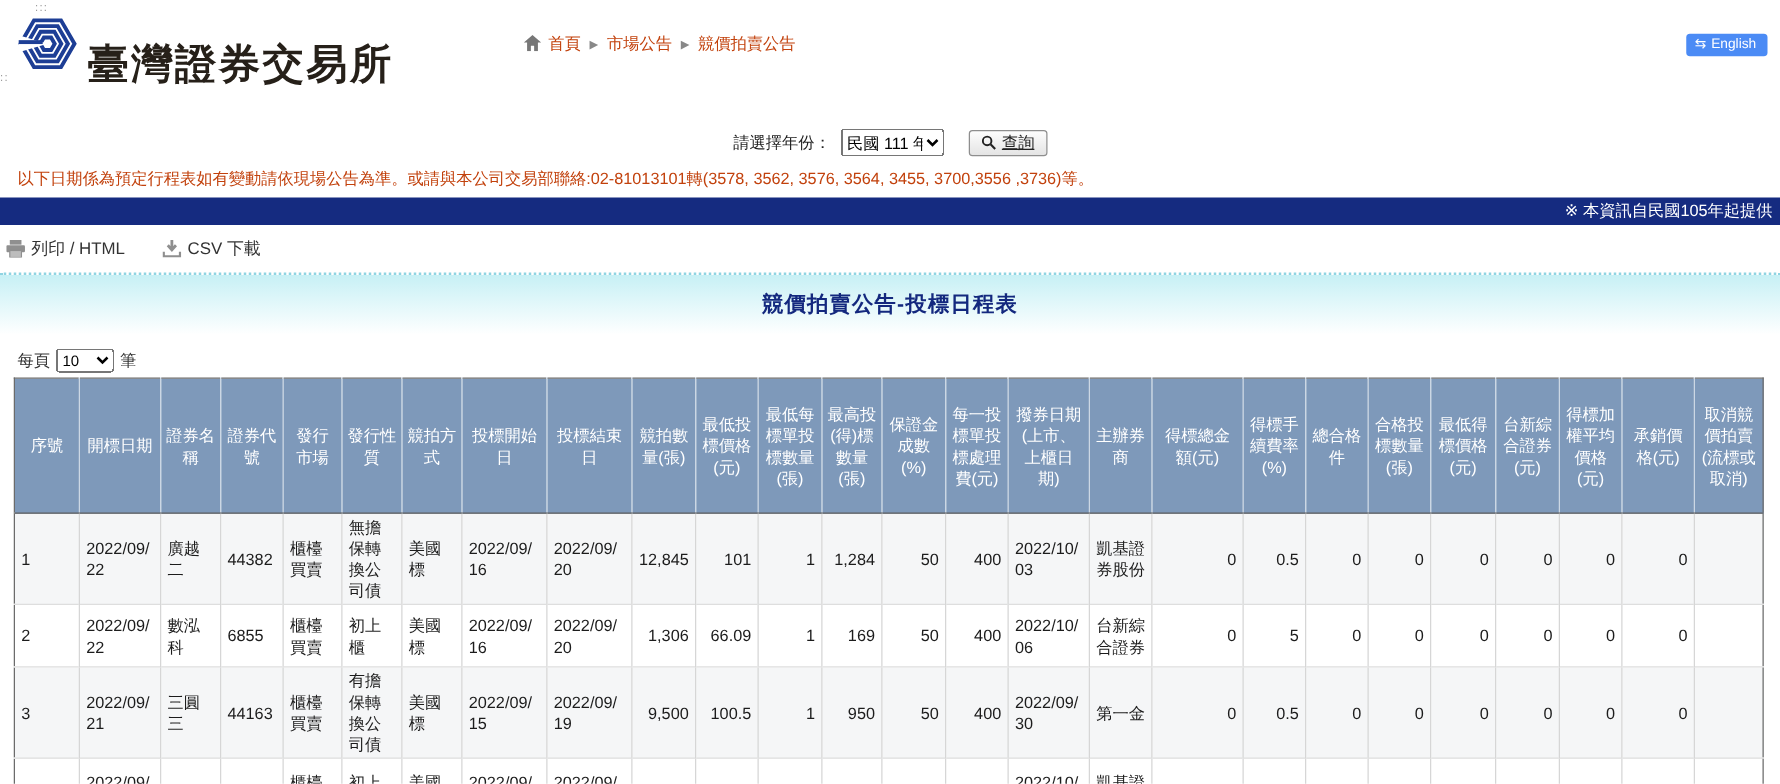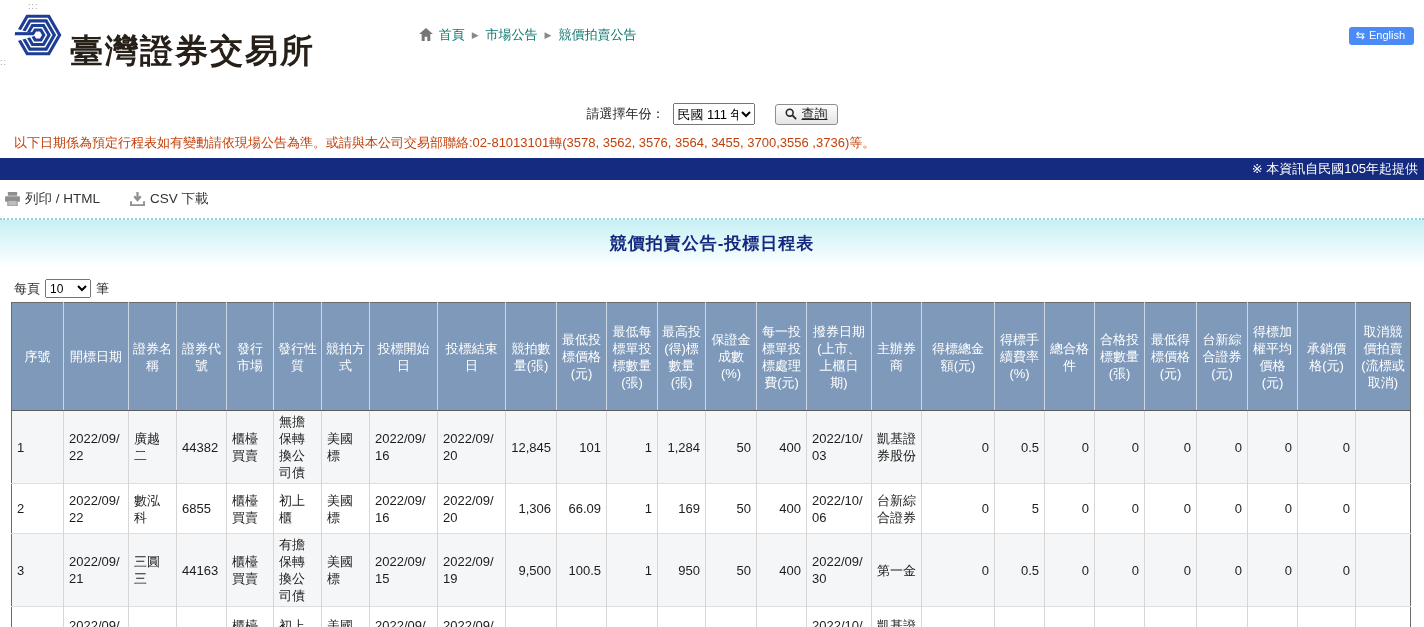--- a/index.html
+++ b/index.html
@@ -8,21 +8,21 @@
 
   
   .site-header { position:relative; height:70px; background:#fff; display:flex; align-items:center; }
   .skip-top { position:absolute; left:28px; top:1px; font-size:9px; color:#9a9a9a; letter-spacing:1px; text-decoration:none; }
   .skip-mid { position:absolute; left:0px; top:57px; font-size:9px; color:#9a9a9a; letter-spacing:1px; text-decoration:none; }
   .logo-wrap { display:flex; align-items:center; margin-left:12px; cursor:pointer; }
   .logo-svg { width:52px; height:48px; }
   .brand-text { font-family:"DejaVu Serif","Liberation Serif",serif; font-weight:bold;
     font-size:33px; color:#262019; letter-spacing:2px; margin-left:6px; white-space:nowrap;margin-top:32px; }
   .breadcrumb { display:flex; align-items:center; margin-left:104px; font-size:13px; color:#555; gap:7px; }
-  .breadcrumb a { color:#0f766e; text-decoration:none; cursor:pointer; }
+  .breadcrumb a { color:#c2410c; text-decoration:none; cursor:pointer; }
   .crumb-sep { font-size:9px; color:#888; }
   .home-ico { width:14px; height:13px; margin-right:2px; vertical-align:-2px; }
   .english-btn { position:absolute; right:10px; top:27px; background:#4b8bf5; color:#fff;
     font-size:11px; border:none; border-radius:3px; padding:2px 9px 3px 7px; cursor:pointer;
     display:flex; align-items:center; gap:4px; line-height:13px; }
   .swap-ico { font-size:11px; }
 
   
   .query-row { padding-top:33px; display:flex; justify-content:center; align-items:center; gap:8px; font-size:13px; }
   .year-select { width:82px; height:22px; font-size:13px; }

